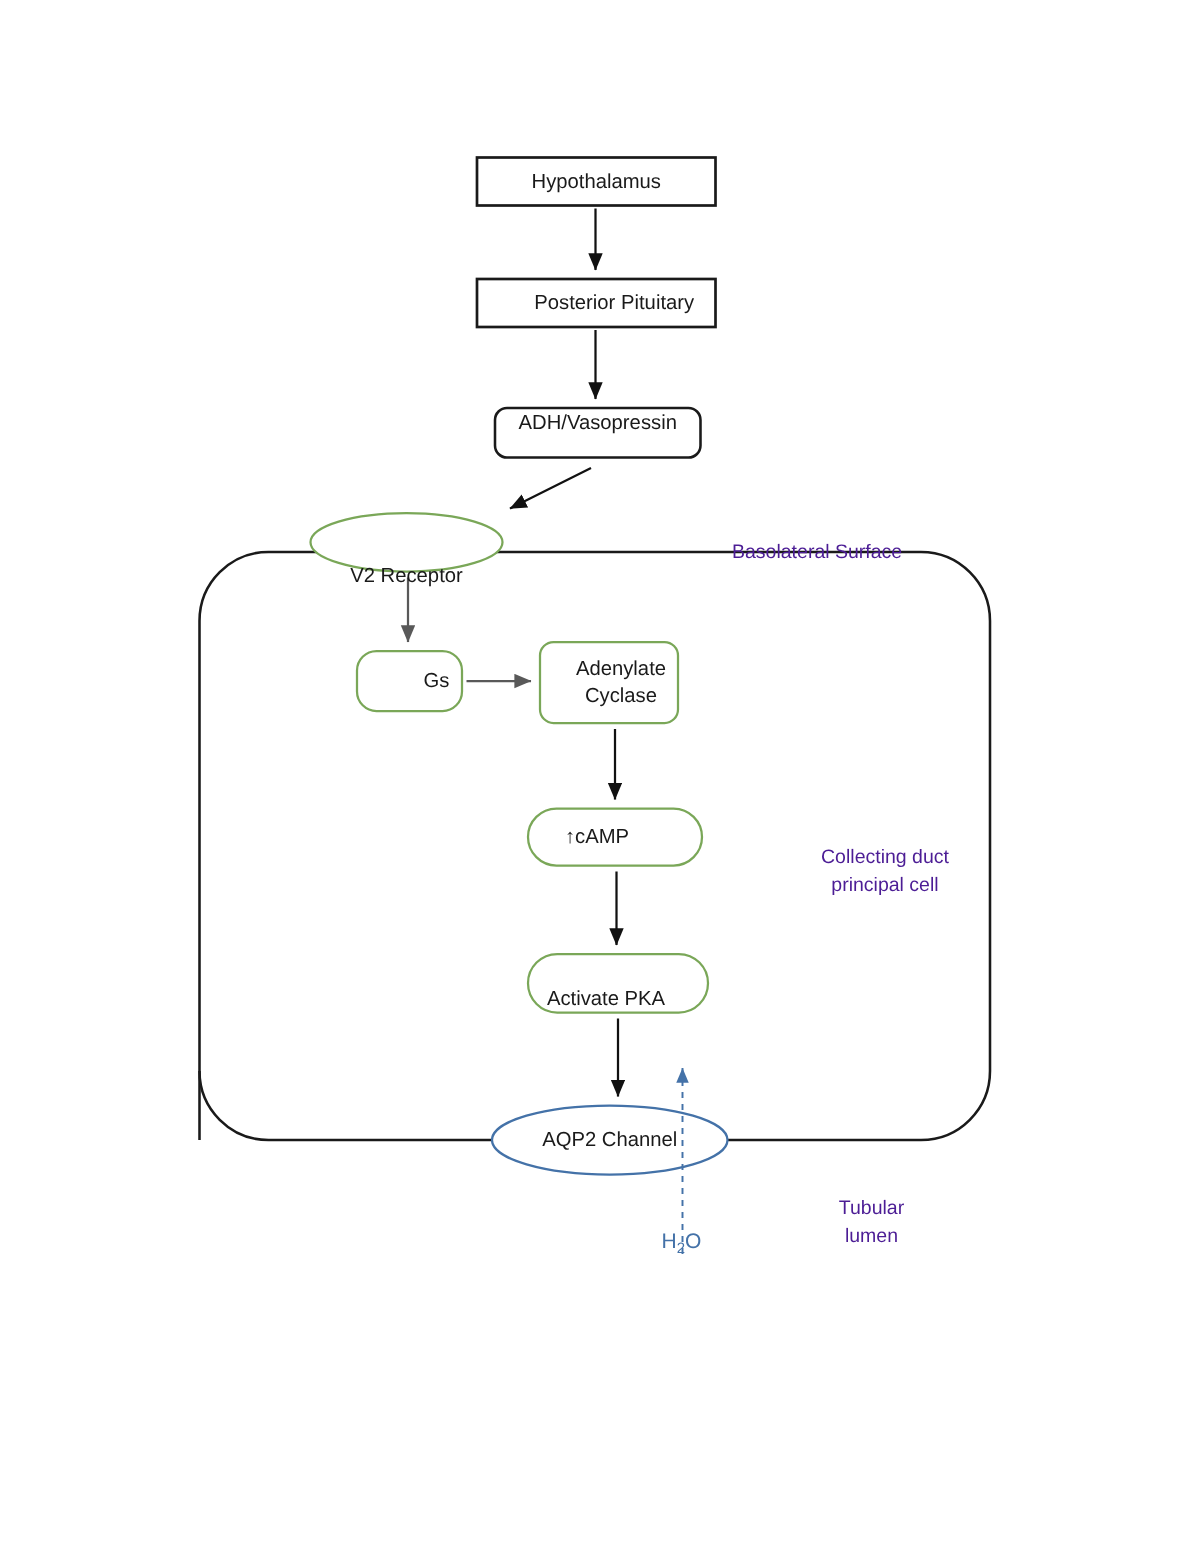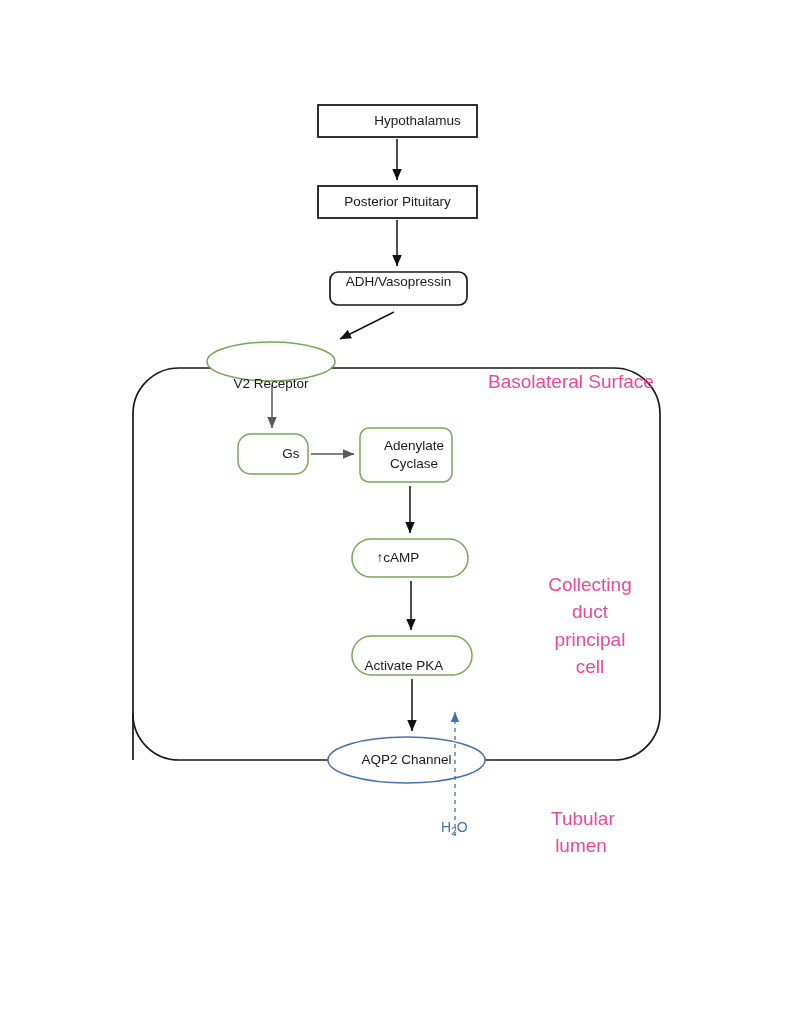--- a/index.html
+++ b/index.html
@@ -32,22 +32,22 @@
     text-align: center;
     color: #1a1a1a;
     font-size: 13.5px;
     line-height: 1.32;
     white-space: pre-line;
     pointer-events: none;
   }
   .free-label {
     position: absolute;
     text-align: center;
-    color: #ec4899;
-    font-size: 19px;
+    color: #4c1d95;
+    font-size: 13px;
     line-height: 1.45;
     white-space: pre-line;
   }
   .water-label {
     position: absolute;
     text-align: right;
     color: #4472a8;
     font-size: 14px;
     line-height: 1;
   }
@@ -117,25 +117,25 @@
 
     <line x1="410" y1="486" x2="410" y2="533" stroke="#111111" stroke-width="1.5" marker-end="url(#arrowBlack)"></line>
 
     <line x1="411" y1="581" x2="411" y2="630" stroke="#111111" stroke-width="1.5" marker-end="url(#arrowBlack)"></line>
 
     <line x1="412" y1="679" x2="412" y2="731" stroke="#111111" stroke-width="1.5" marker-end="url(#arrowBlack)"></line>
 
     <line x1="455" y1="836" x2="455" y2="712" stroke="#4472a8" stroke-width="1.3" stroke-dasharray="4,4" marker-end="url(#arrowBlue)"></line>
   </svg>
 
-  <div class="node-label" style="left:318px; top:105px; width:159px; height:32px;padding-left:20px;">
+  <div class="node-label" style="left:318px; top:105px; width:159px; height:32px;">
     <span>Hypothalamus</span>
   </div>
 
-  <div class="node-label" style="left:318px; top:186px; width:159px; height:32px;border-radius:11px;">
+  <div class="node-label" style="left:330px; top:186px; width:159px; height:32px;border-radius:11px;">
     <span>Posterior Pituitary</span>
   </div>
 
   <div class="node-label" style="left:330px; top:272px; width:137px; height:19px;align-items:flex-end;">
     <span>ADH/Vasopressin</span>
   </div>
 
   <div class="node-label" style="left:207px; top:342px; width:128px; height:39px;margin-top:22px;">
     <span>V2 Receptor</span>
   </div>

